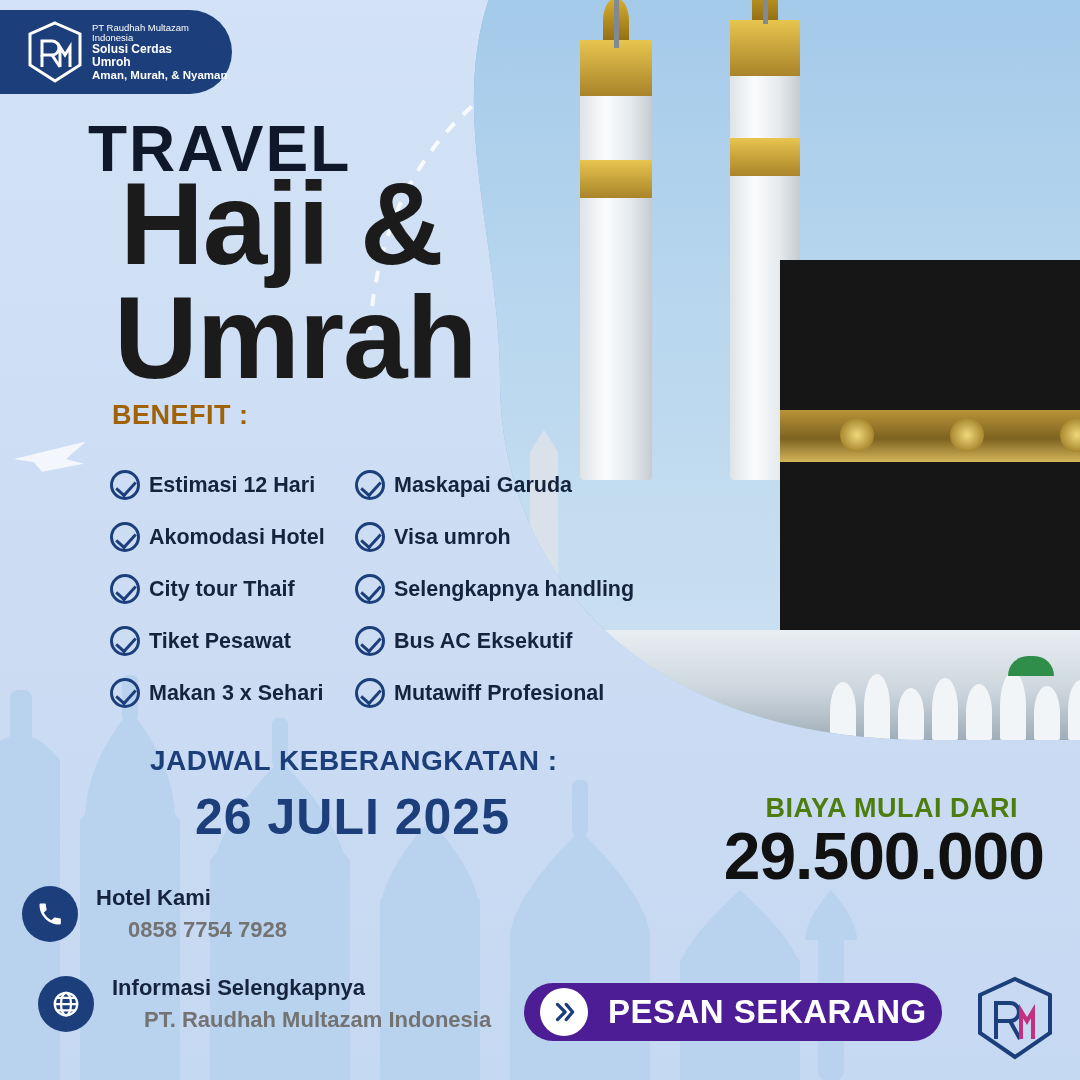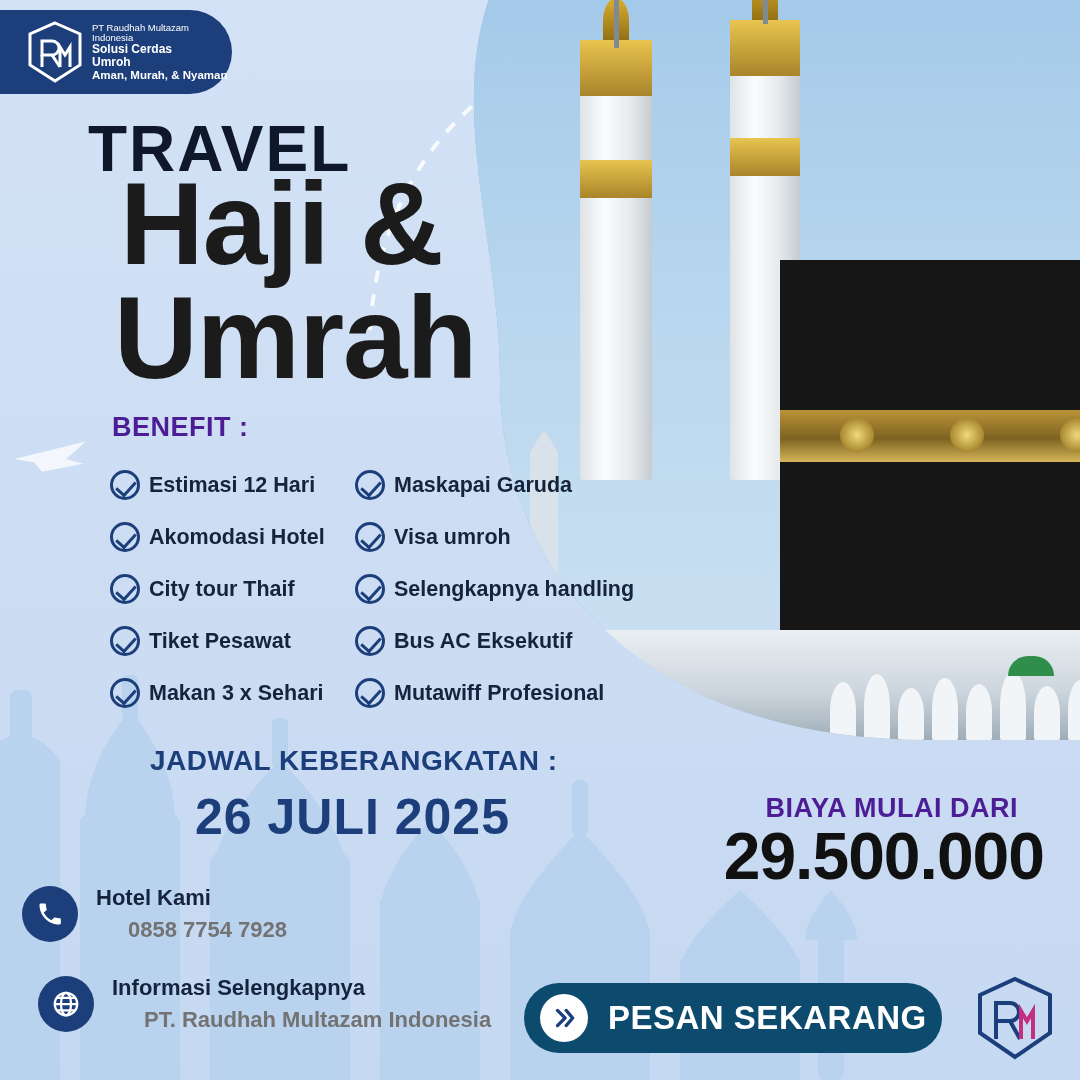--- a/index.html
+++ b/index.html
@@ -141,22 +141,22 @@
     color: #0f172a;
   }
   .h-main {
     position: absolute; left: 120px; top: 168px;
     font-size: 116px; font-weight: 700; line-height: 0.98;
     color: #1b1b1b; letter-spacing: -1px;
   }
   .h-main .line2 { margin-left: -6px; }
 
   .benefit-title {
-    position: absolute; left: 112px; top: 412px;
-    font-size: 27px; font-weight: 700; color: #4c1d95;
+    position: absolute; left: 112px; top: 400px;
+    font-size: 27px; font-weight: 700; color: #a16207;
     letter-spacing: .5px;
   }
 
   
   .benefits {
     position: absolute; left: 110px; top: 470px;
     width: 560px;
     display: grid;
     grid-template-columns: 245px 300px;
     row-gap: 22px;
@@ -188,21 +188,21 @@
   }
   .sched-date {
     position: absolute; left: 195px; top: 788px;
     font-size: 50px; font-weight: 700; color: #1c3f7c;
     letter-spacing: 1px;
   }
 
   
   .price-label {
     position: absolute; right: 62px; top: 793px;
-    font-size: 27px; font-weight: 700; color: #4c1d95;
+    font-size: 27px; font-weight: 700; color: #4d7c0f;
     letter-spacing: .5px;
   }
   .price-value {
     position: absolute; right: 36px; top: 818px;
     font-size: 66px; font-weight: 700; color: #111;
     letter-spacing: -1px;
   }
 
   
   .contact-row { position: absolute; display: flex; align-items: center; gap: 18px; }
@@ -213,22 +213,22 @@
     background: #1c3f7c;
     display: flex; align-items: center; justify-content: center;
     flex: 0 0 56px;
   }
   .c-text .t1 { font-size: 22px; font-weight: 700; color: #15233d; margin-bottom: 6px; }
   .c-text .t2 { font-size: 22px; font-weight: 700; color: #737373; margin-left: 32px; }
 
   
   .cta {
     position: absolute; left: 524px; top: 983px;
-    width: 418px; height: 70px;
-    background: #0c4a6e; border-radius: 35px;
+    width: 418px; height: 58px;
+    background: #4c1d95; border-radius: 35px;
     display: flex; align-items: center; gap: 20px;
     padding-left: 16px;
   }
   .cta-badge {
     width: 48px; height: 48px; border-radius: 50%;
     background: #fff; flex: 0 0 48px;
     display: flex; align-items: center; justify-content: center;
     color: #1c3f7c; font-size: 24px; font-weight: 700;
   }
   .cta-label {

